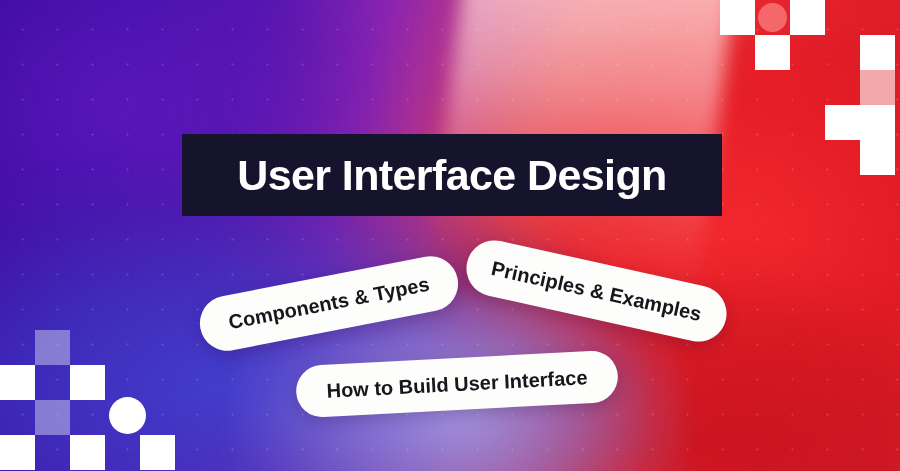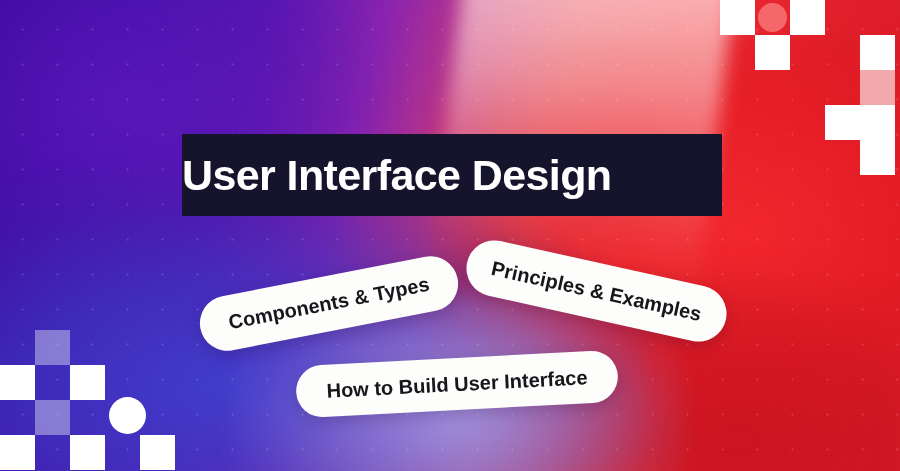--- a/index.html
+++ b/index.html
@@ -145,21 +145,21 @@
   
   .title-banner {
     position: absolute;
     left: 182px;
     top: 134px;
     width: 540px;
     height: 82px;
     background: #16142c;
     display: flex;
     align-items: center;
-    justify-content: flex-start;
+    justify-content: center;
   }
   .title-text {
     color: #ffffff;
     font-family: "Liberation Sans", sans-serif;
     font-size: 43px;
     font-weight: bold;
     letter-spacing: -0.6px;
     white-space: nowrap;
     line-height: 1;
   }

